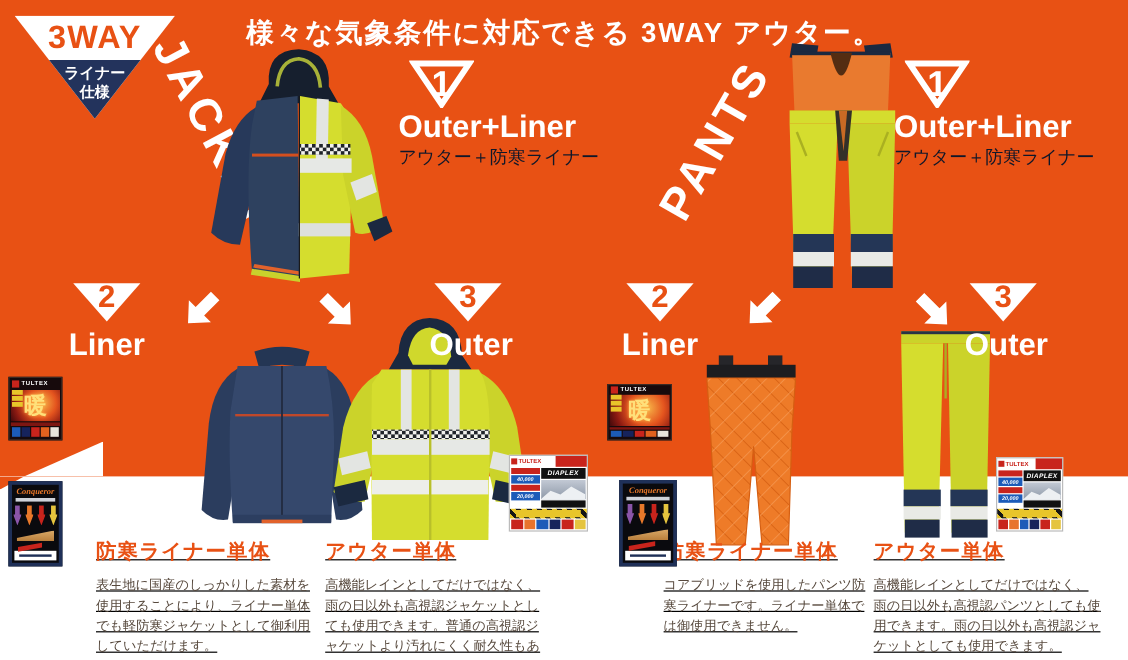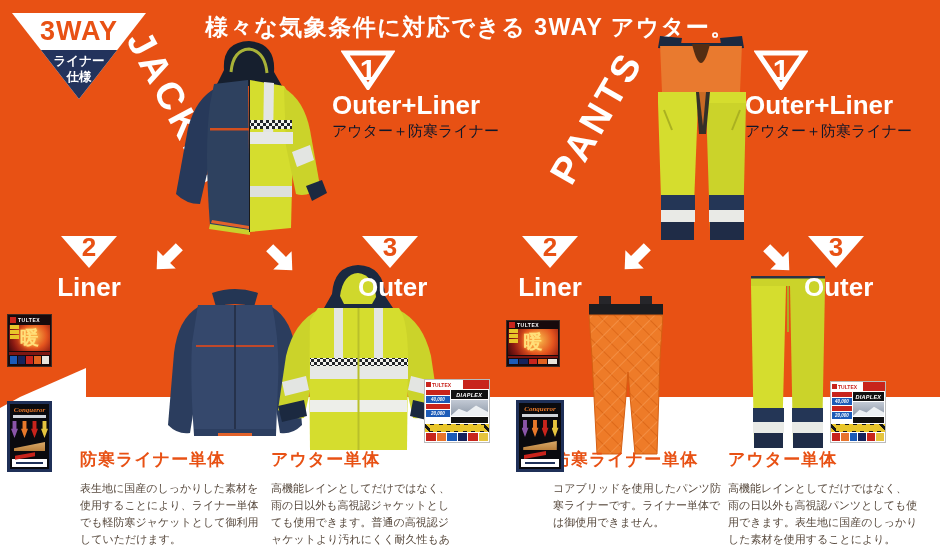--- a/index.html
+++ b/index.html
@@ -51,21 +51,21 @@
     color:#E85114;font-size:26px;font-weight:bold;}
   .step-label{margin-top:3px;color:#fff;font-size:26px;font-weight:bold;}
   .sj2{left:57px;top:235px;} .sj3{left:358px;top:235px;}
   .sp2{left:518px;top:235px;} .sp3{left:804px;top:235px;}
 
   .arrow{position:absolute;width:36px;height:36px;}
   .arrow svg{display:block;}
   .rot45{transform:rotate(45deg);} .rot135{transform:rotate(135deg);}
 
   
-  .detail{position:absolute;top:448px;}
+  .detail{position:absolute;top:448px;text-decoration:underline;}
   .detail h3{margin:0;color:#E85114;font-size:17px;font-weight:bold;letter-spacing:1px;}
   .detail p{margin:9px 0 0 0;color:#57493D;font-size:11px;line-height:1.55;}
   .d1{left:80px;width:182px;} .d2{left:271px;width:186px;}
   .d3{left:553px;width:176px;} .d4{left:728px;width:190px;}
 
   
   .garment{position:absolute;}
 
   
   .tag{position:absolute;box-sizing:border-box;z-index:5;}
@@ -484,16 +484,16 @@
   <div class="detail d2">
     <h3>アウター単体</h3>
     <p>高機能レインとしてだけではなく、雨の日以外も高視認ジャケットとしても使用できます。普通の高視認ジャケットより汚れにくく耐久性もあります。</p>
   </div>
   <div class="detail d3">
     <h3>防寒ライナー単体</h3>
     <p>コアブリッドを使用したパンツ防寒ライナーです。ライナー単体では御使用できません。</p>
   </div>
   <div class="detail d4">
     <h3>アウター単体</h3>
-    <p>高機能レインとしてだけではなく、雨の日以外も高視認パンツとしても使用できます。表生地に国産のしっかりした素材を使用することにより。</p>
+    <p>高機能レインとしてだけではなく、雨の日以外も高視認パンツとしても使用できます。雨の日以外も高視認ジャケットとしても使用できます。</p>
   </div>
 
 </div>
 
 </body></html>

